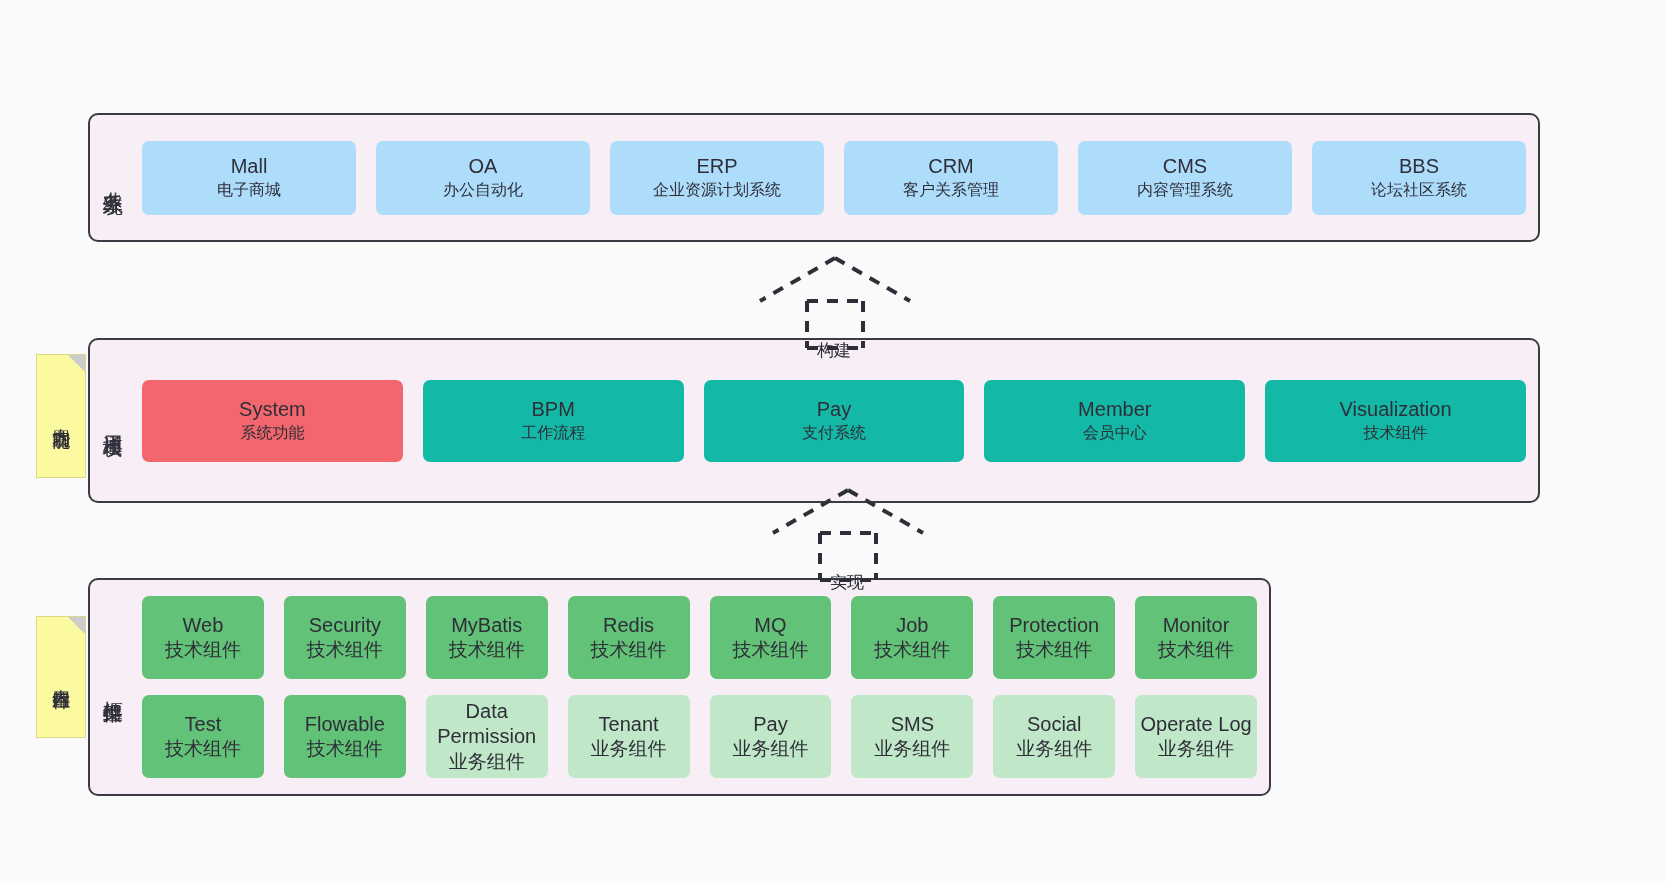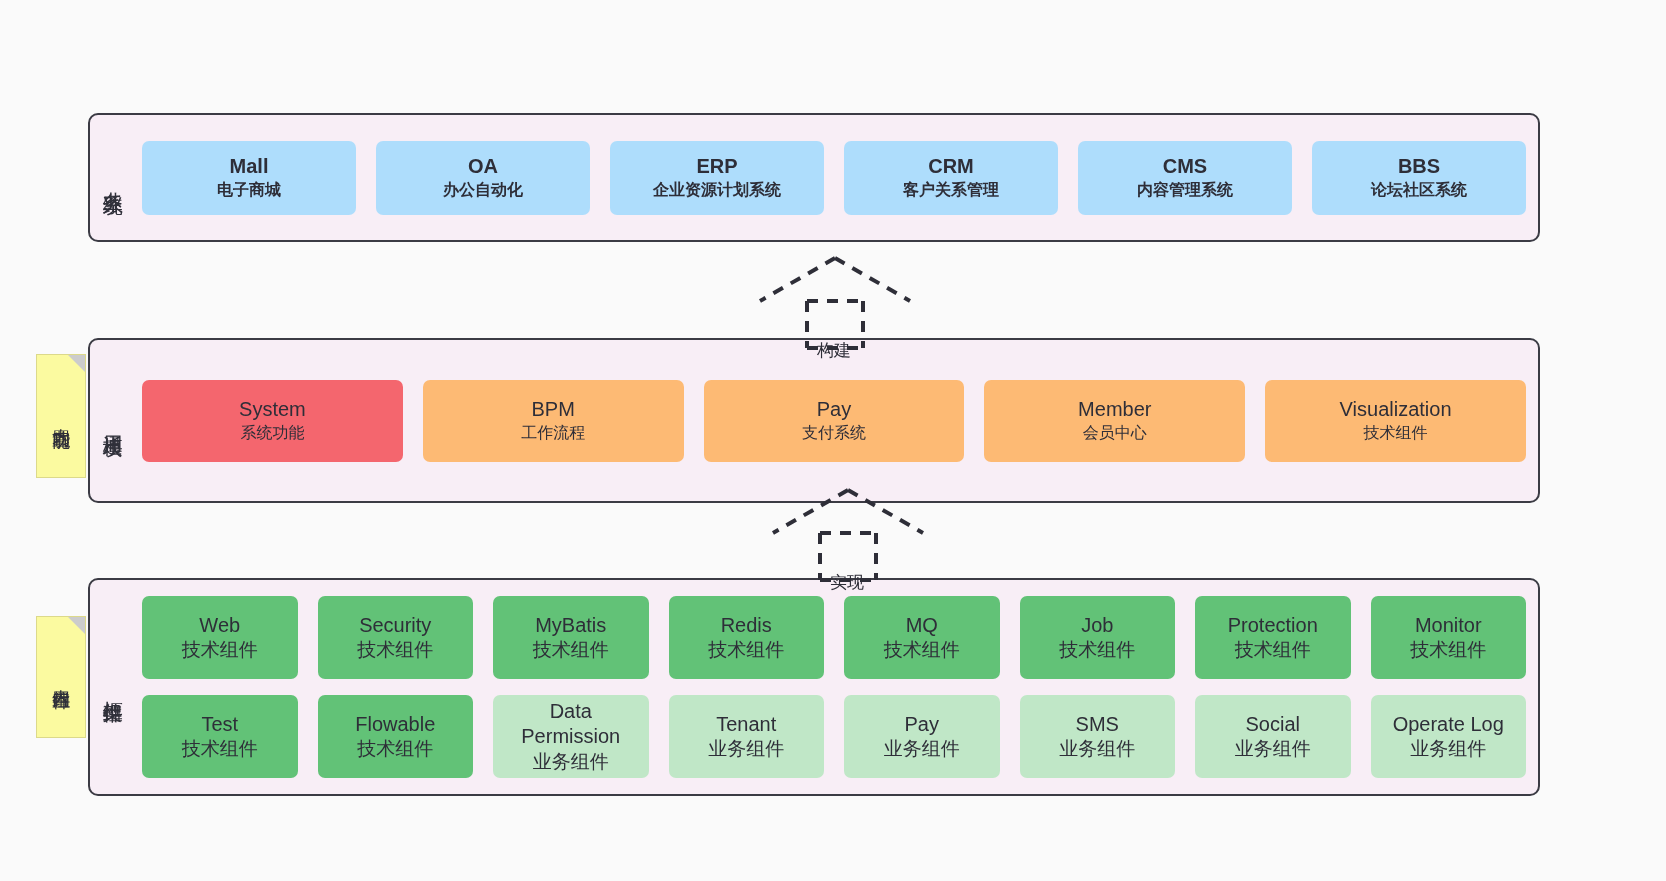--- a/index.html
+++ b/index.html
@@ -60,32 +60,32 @@
     color: #2e2e38;
     line-height: 1.28;
     padding: 6px 4px;
   }
   .card .t1 { font-size: 20px; }
   .card .t2 { font-size: 16px; }
   .card .t3 { font-size: 19px; }
 
   .c-blue       { background: #aeddfc; }
   .c-red        { background: #f4666e; }
-  .c-pink       { background: #fdba74; }
+  .c-pink       { background: #14b8a6; }
   .c-green      { background: #62c277; }
   .c-lightgreen { background: #c0e7c7; }
 
   
   #layer-business { left: 88px;  top: 113px; width: 1452px; height: 129px; }
-  #layer-business .row { height: 74px; font-weight: bold; }
+  #layer-business .row { height: 74px; }
 
   #layer-modules  { left: 88px;  top: 338px; width: 1452px; height: 165px; }
   #layer-modules .row { height: 82px; }
 
-  #layer-framework{ left: 88px;  top: 578px; width: 1452px; height: 218px; }
+  #layer-framework{ left: 88px;  top: 578px; width: 1183px; height: 218px; }
   #layer-framework .row { height: 83px; }
 
   
   .note {
     position: absolute;
     width: 50px;
     background: #fbfaa0;
     border: 1px solid #dcd98a;
     display: flex;
     align-items: center;

